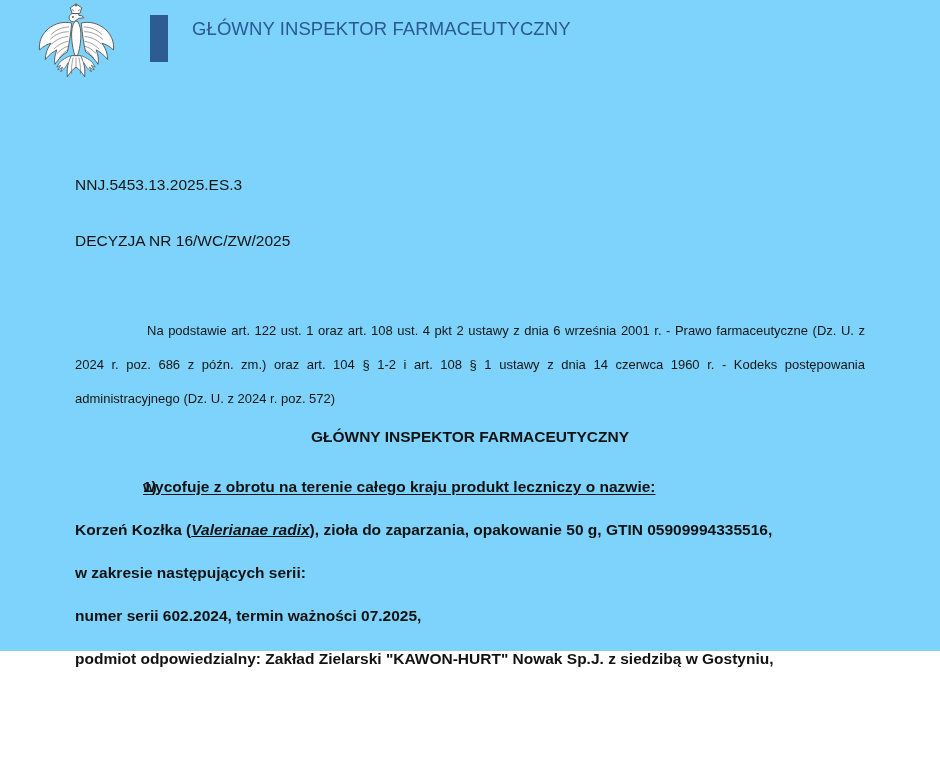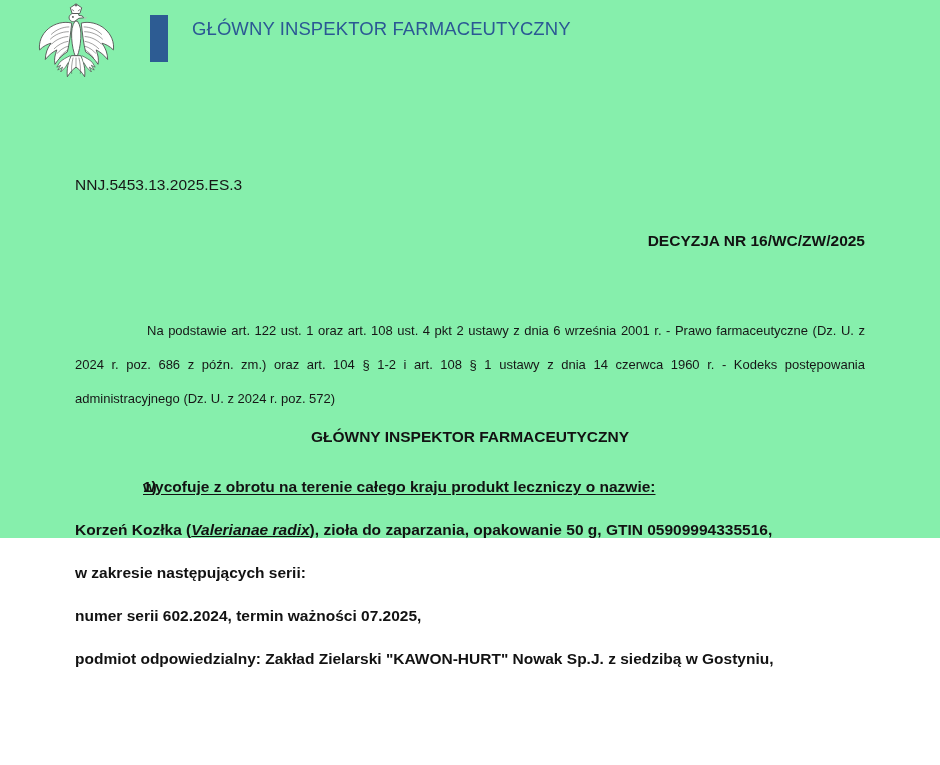--- a/index.html
+++ b/index.html
@@ -13,22 +13,22 @@
     height: 765px;
     overflow: hidden;
     font-family: "Liberation Sans", sans-serif;
     color: #151515;
     -webkit-font-smoothing: antialiased;
   }
 
   .page {
     position: relative;
     width: 940px;
-    height: 538px;
-    background: #86efac;
+    height: 651px;
+    background: #7dd3fc;
   }
 
   
   .letterhead {
     position: absolute;
     top: 0;
     left: 0;
     width: 940px;
     height: 110px;
   }
@@ -78,23 +78,23 @@
     color: #161616;
     white-space: nowrap;
     text-align: center;
   }
 
   .decision-title {
     position: absolute;
     top: 232px;
     left: 0;
     width: 790px;
-    text-align: right;
-    font-size: 15.5px;
-    font-weight: bold;
+    text-align: left;
+    font-size: 15.5px;
+    font-weight: normal;
     color: #121212;
   }
 
   .legal-basis {
     position: absolute;
     top: 314px;
     left: 0;
     width: 790px;
     font-size: 13px;
     line-height: 34px;

